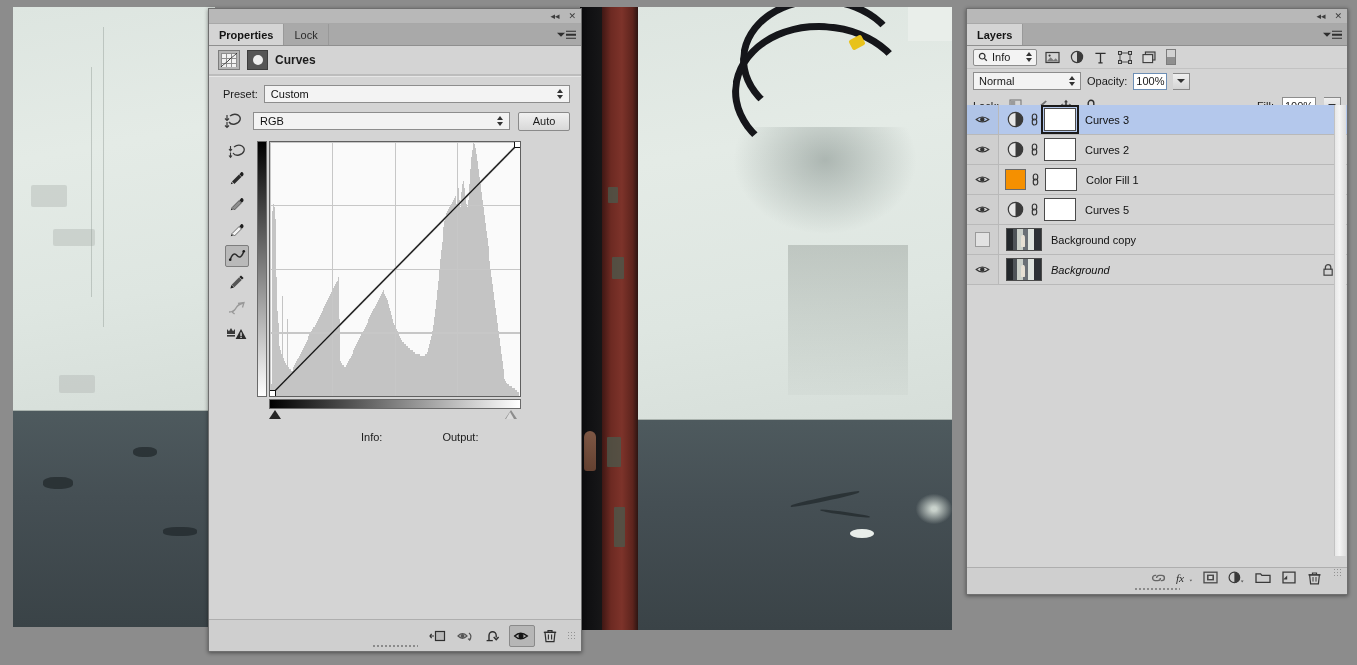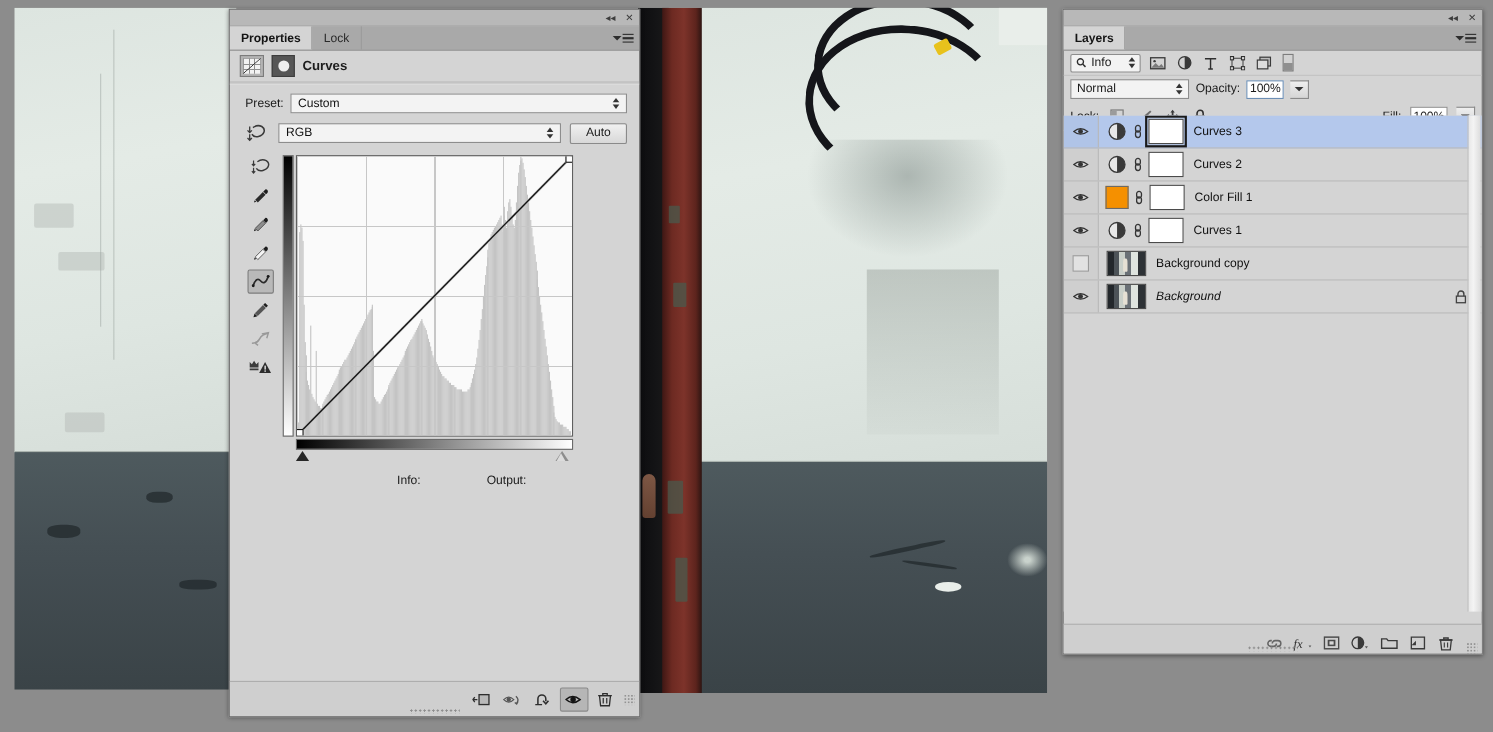--- a/index.html
+++ b/index.html
@@ -207,21 +207,21 @@
   .img-thumb{width:36px;height:23px;margin-left:7px;border:1px solid #4b4b4b;
      box-sizing:border-box;position:relative;overflow:hidden;
      background:linear-gradient(90deg,#23272b 0 18%,#4d5358 18% 30%,#c9cfc9 30% 46%,
        #6a7076 46% 62%,#dfe4df 62% 80%,#2d3135 80% 100%);}
   .img-thumb:after{content:"";position:absolute;left:40%;top:28%;width:14%;height:60%;
      background:#e6e0d4;border-radius:30% 30% 10% 10%;}
   .layer-name{margin-left:9px;font-size:11px;color:#101010;}
   .layer-name.italic{font-style:italic;}
   .lock-badge{position:absolute;right:13px;top:50%;transform:translateY(-50%);}
   #layers-footer{position:absolute;left:0;right:0;bottom:0;height:26px;background:#cfcfcf;
-     border-top:1px solid #aeaeae;display:flex;align-items:flex-end;justify-content:flex-end;
+     border-top:1px solid #aeaeae;display:flex;align-items:flex-start;justify-content:flex-end;
      padding-right:4px;gap:7px;}
   .lf-btn{width:19px;height:19px;display:flex;align-items:center;justify-content:center;}
   #layers-scroll{position:absolute;right:1px;top:96px;bottom:38px;width:11px;
      background:linear-gradient(90deg,#e7e7e7,#f4f4f4 40%,#dcdcdc);
      border-left:1px solid #c2c2c2;}
   svg{display:block;}
 </style>
 </head>
 <body>
 
@@ -929,21 +929,21 @@
         </div>
         <div class="link-ico">
           <svg width="11" height="15" viewBox="0 0 11 15">
             <path d="M5.5 2 a2.2 2.2 0 0 1 2.2 2.2 l0 1.6 a2.2 2.2 0 0 1 -2.2 2.2" fill="none" stroke="#333" stroke-width="1.2"></path>
             <path d="M5.5 7 a2.2 2.2 0 0 1 2.2 2.2 l0 1.6 a2.2 2.2 0 0 1 -2.2 2.2" fill="none" stroke="#333" stroke-width="1.2"></path>
             <path d="M5.5 2 a2.2 2.2 0 0 0 -2.2 2.2 l0 1.6 a2.2 2.2 0 0 0 2.2 2.2" fill="none" stroke="#333" stroke-width="1.2"></path>
             <path d="M5.5 7 a2.2 2.2 0 0 0 -2.2 2.2 l0 1.6 a2.2 2.2 0 0 0 2.2 2.2" fill="none" stroke="#333" stroke-width="1.2"></path>
           </svg>
         </div>
         <div class="mask-thumb"></div>
-        <span class="layer-name">Curves 1</span>
+        <span class="layer-name">Curves 5</span>
       </div>
       <div class="layer-row">
         <div class="eye-cell">
           <span class="eye-off"></span>
         </div>
         <div class="img-thumb"></div>
         <span class="layer-name">Background copy</span>
       </div>
       <div class="layer-row">
         <div class="eye-cell">

